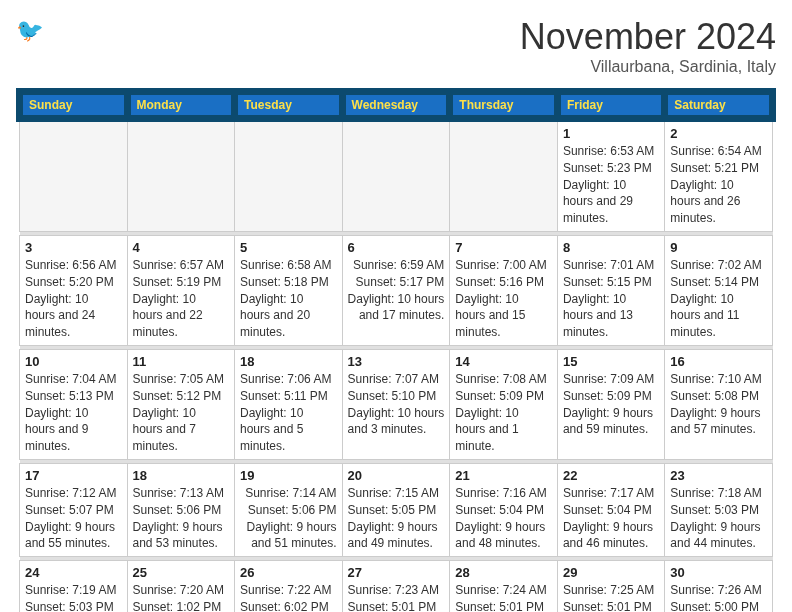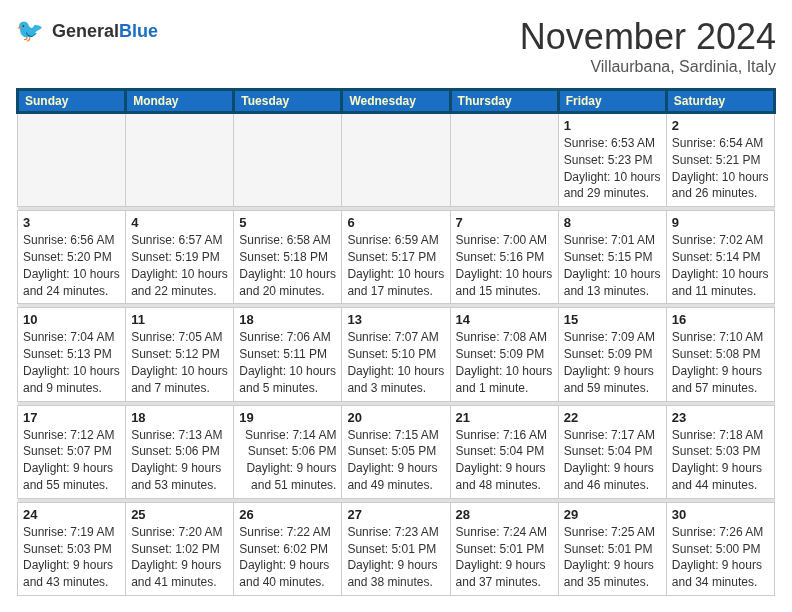--- a/index.html
+++ b/index.html
@@ -47,26 +47,26 @@
       color: #555;
       text-align: right;
     }
     .calendar {
       width: 100%;
       border-collapse: collapse;
       font-size: 11px;
     }
     .calendar th {
       background: #1a6fc4;
-      color: #fef9c3;
+      color: #fde047;
       text-align: left;
       padding: 3px 6px;
       font-size: 12px;
       font-weight: bold;
-      border: 3px solid #0c4a6e;
+      border: 7px solid #0c4a6e;
     }
     .calendar td {
       border: 1px solid #ccc;
       vertical-align: top;
       padding: 4px 5px;
       width: 108px;
       height: 80px;
       background: #fff;
     }
     .calendar td.empty {
@@ -89,23 +89,20 @@
     }
   </style>
 </head>
 <body>
 
 <div class="header">
   <div class="logo">
     <svg class="logo-bird" viewBox="0 0 40 40">
       <text y="28" font-size="28" fill="#1a6fc4">🐦</text>
     </svg>
-    <div class="logo-text">
-      <span style="color:#333">General</span><span>Blue</span>
-    </div>
   </div>
   <div class="title-block">
     <div class="month-title">November 2024</div>
     <div class="location">Villaurbana, Sardinia, Italy</div>
   </div>
 </div>
 
 <table class="calendar">
   <thead>
     <tr>
@@ -155,21 +152,21 @@
 Daylight: 10 hours and 22 minutes.</div>
         </td>
         <td>
           <span class="day-num">5</span>
           <div class="day-info" style="white-space: pre-line;">Sunrise: 6:58 AM
 Sunset: 5:18 PM
 Daylight: 10 hours and 20 minutes.</div>
         </td>
         <td>
           <span class="day-num">6</span>
-          <div class="day-info" style="white-space: pre-line;">Sunrise: 6:59 AM
+          <div class="day-info" style="white-space: pre-line; text-align: right;">Sunrise: 6:59 AM
 Sunset: 5:17 PM
 Daylight: 10 hours and 17 minutes.</div>
         </td>
         <td>
           <span class="day-num">7</span>
           <div class="day-info" style="white-space: pre-line;">Sunrise: 7:00 AM
 Sunset: 5:16 PM
 Daylight: 10 hours and 15 minutes.</div>
         </td>
         <td>

